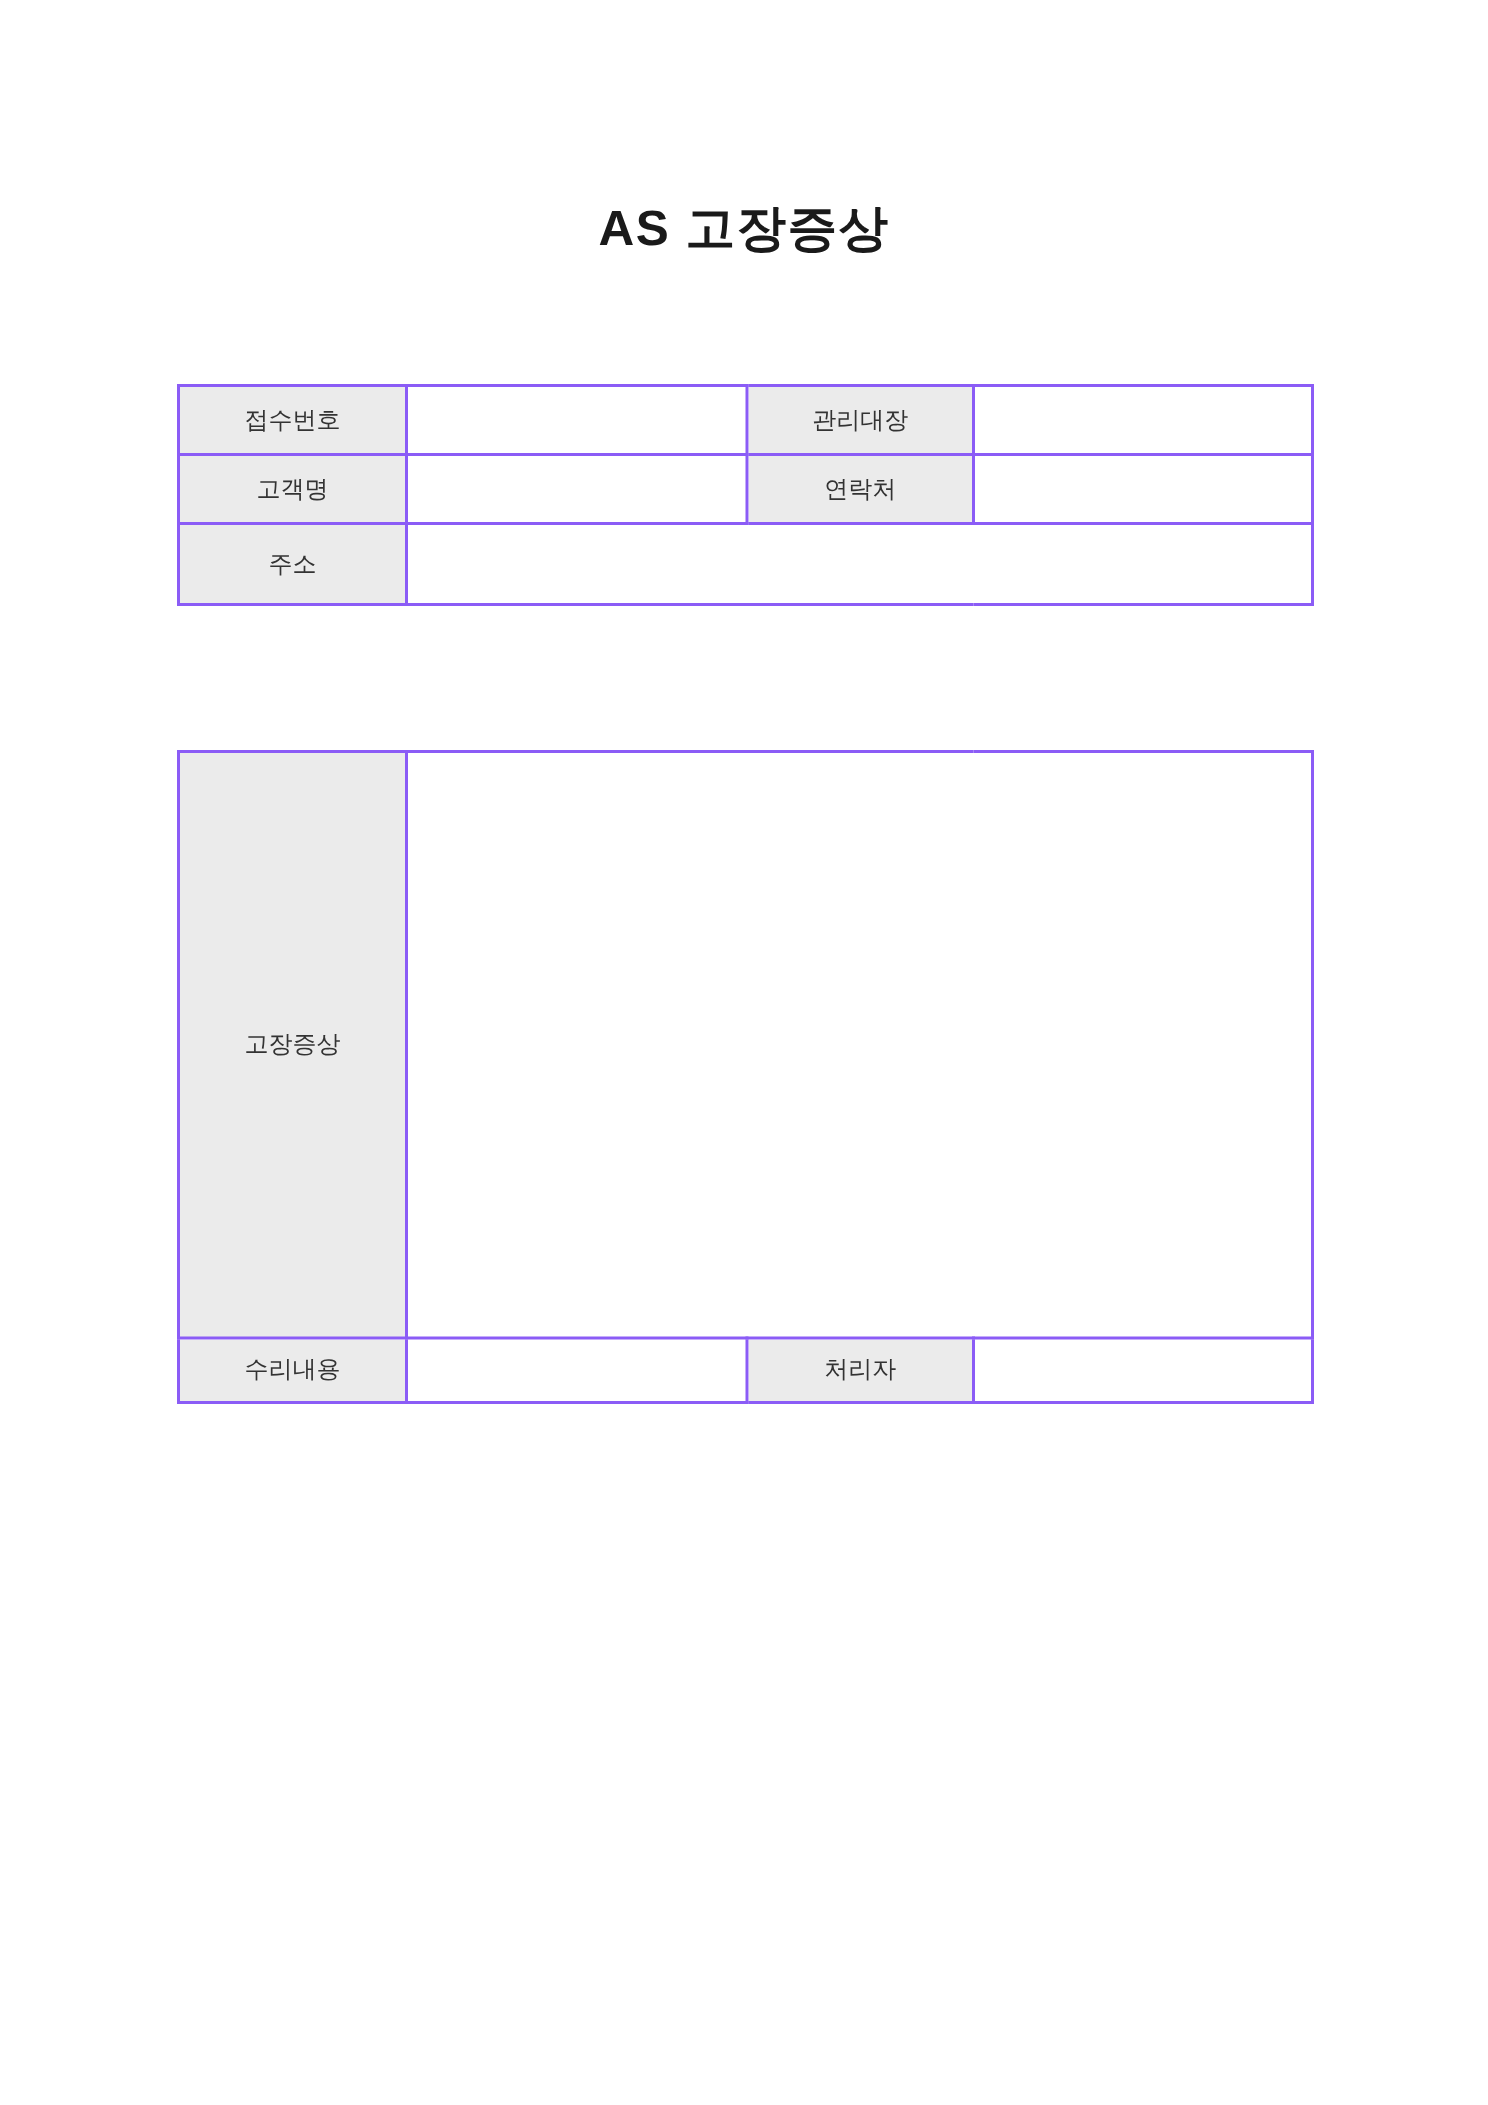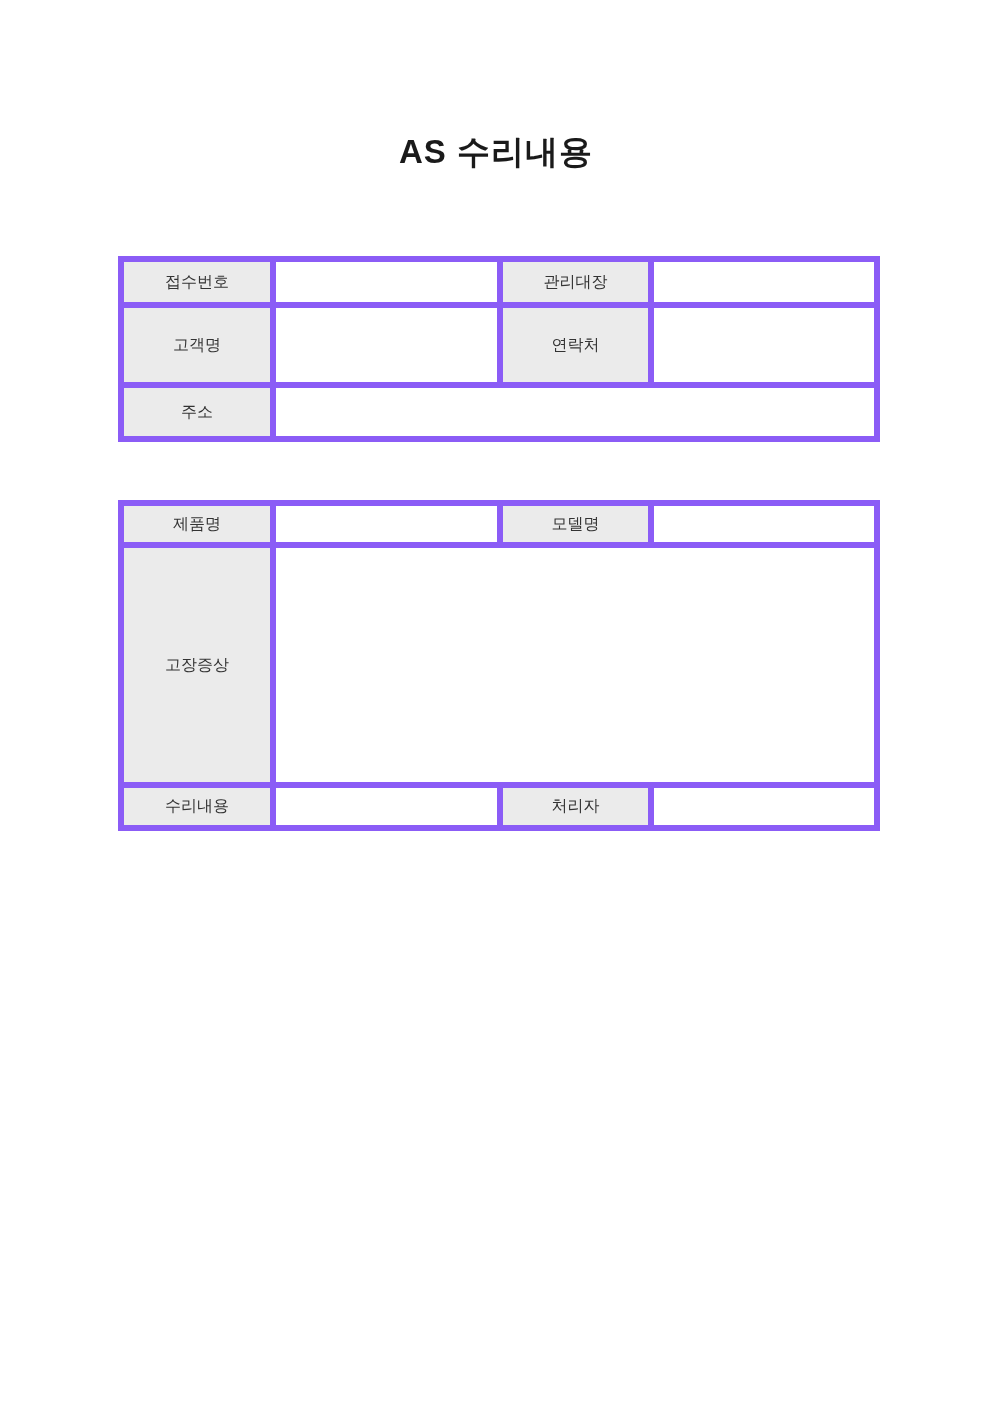--- a/index.html
+++ b/index.html
@@ -28,83 +28,77 @@
   }
   table.form-table {
     position: absolute;
     border-collapse: collapse;
     table-layout: fixed;
     width: 756px;
   }
   #customer-table { left: 118px; top: 256px; }
   #service-table  { left: 118px; top: 500px; }
   .form-table td {
-    border: 6px solid #8b5cf6;
+    border: 2px solid #8b5cf6;
     font-size: 16px;
     color: #333333;
     padding: 0;
     overflow: hidden;
   }
   td.label-cell {
     background: #ebebeb;
     text-align: center;
     vertical-align: middle;
   }
   td.value-cell {
     background: #ffffff;
     vertical-align: middle;
   }
 </style>
 </head>
 <body>
 
-<div class="doc-title">AS 수리내용</div>
+<div class="doc-title">AS 고장증상</div>
 
 <table class="form-table" id="customer-table">
   <colgroup>
     <col style="width:152px">
     <col style="width:227px">
     <col style="width:151px">
     <col style="width:226px">
   </colgroup>
   <tbody>
     <tr style="height:46px">
       <td class="label-cell">접수번호</td>
       <td class="value-cell"></td>
       <td class="label-cell">관리대장</td>
       <td class="value-cell"></td>
     </tr>
-    <tr style="height:80px">
+    <tr style="height:46px">
       <td class="label-cell">고객명</td>
       <td class="value-cell"></td>
       <td class="label-cell">연락처</td>
       <td class="value-cell"></td>
     </tr>
     <tr style="height:54px">
       <td class="label-cell">주소</td>
       <td class="value-cell" colspan="3"></td>
     </tr>
   </tbody>
 </table>
 
 <table class="form-table" id="service-table">
   <colgroup>
     <col style="width:152px">
     <col style="width:227px">
     <col style="width:151px">
     <col style="width:226px">
   </colgroup>
   <tbody>
-    <tr style="height:42px">
-      <td class="label-cell">제품명</td>
-      <td class="value-cell"></td>
-      <td class="label-cell">모델명</td>
-      <td class="value-cell"></td>
-    </tr>
-    <tr style="height:240px">
+    <tr style="height:391px">
       <td class="label-cell">고장증상</td>
       <td class="value-cell" colspan="3"></td>
     </tr>
     <tr style="height:43px">
       <td class="label-cell">수리내용</td>
       <td class="value-cell"></td>
       <td class="label-cell">처리자</td>
       <td class="value-cell"></td>
     </tr>
   </tbody>

